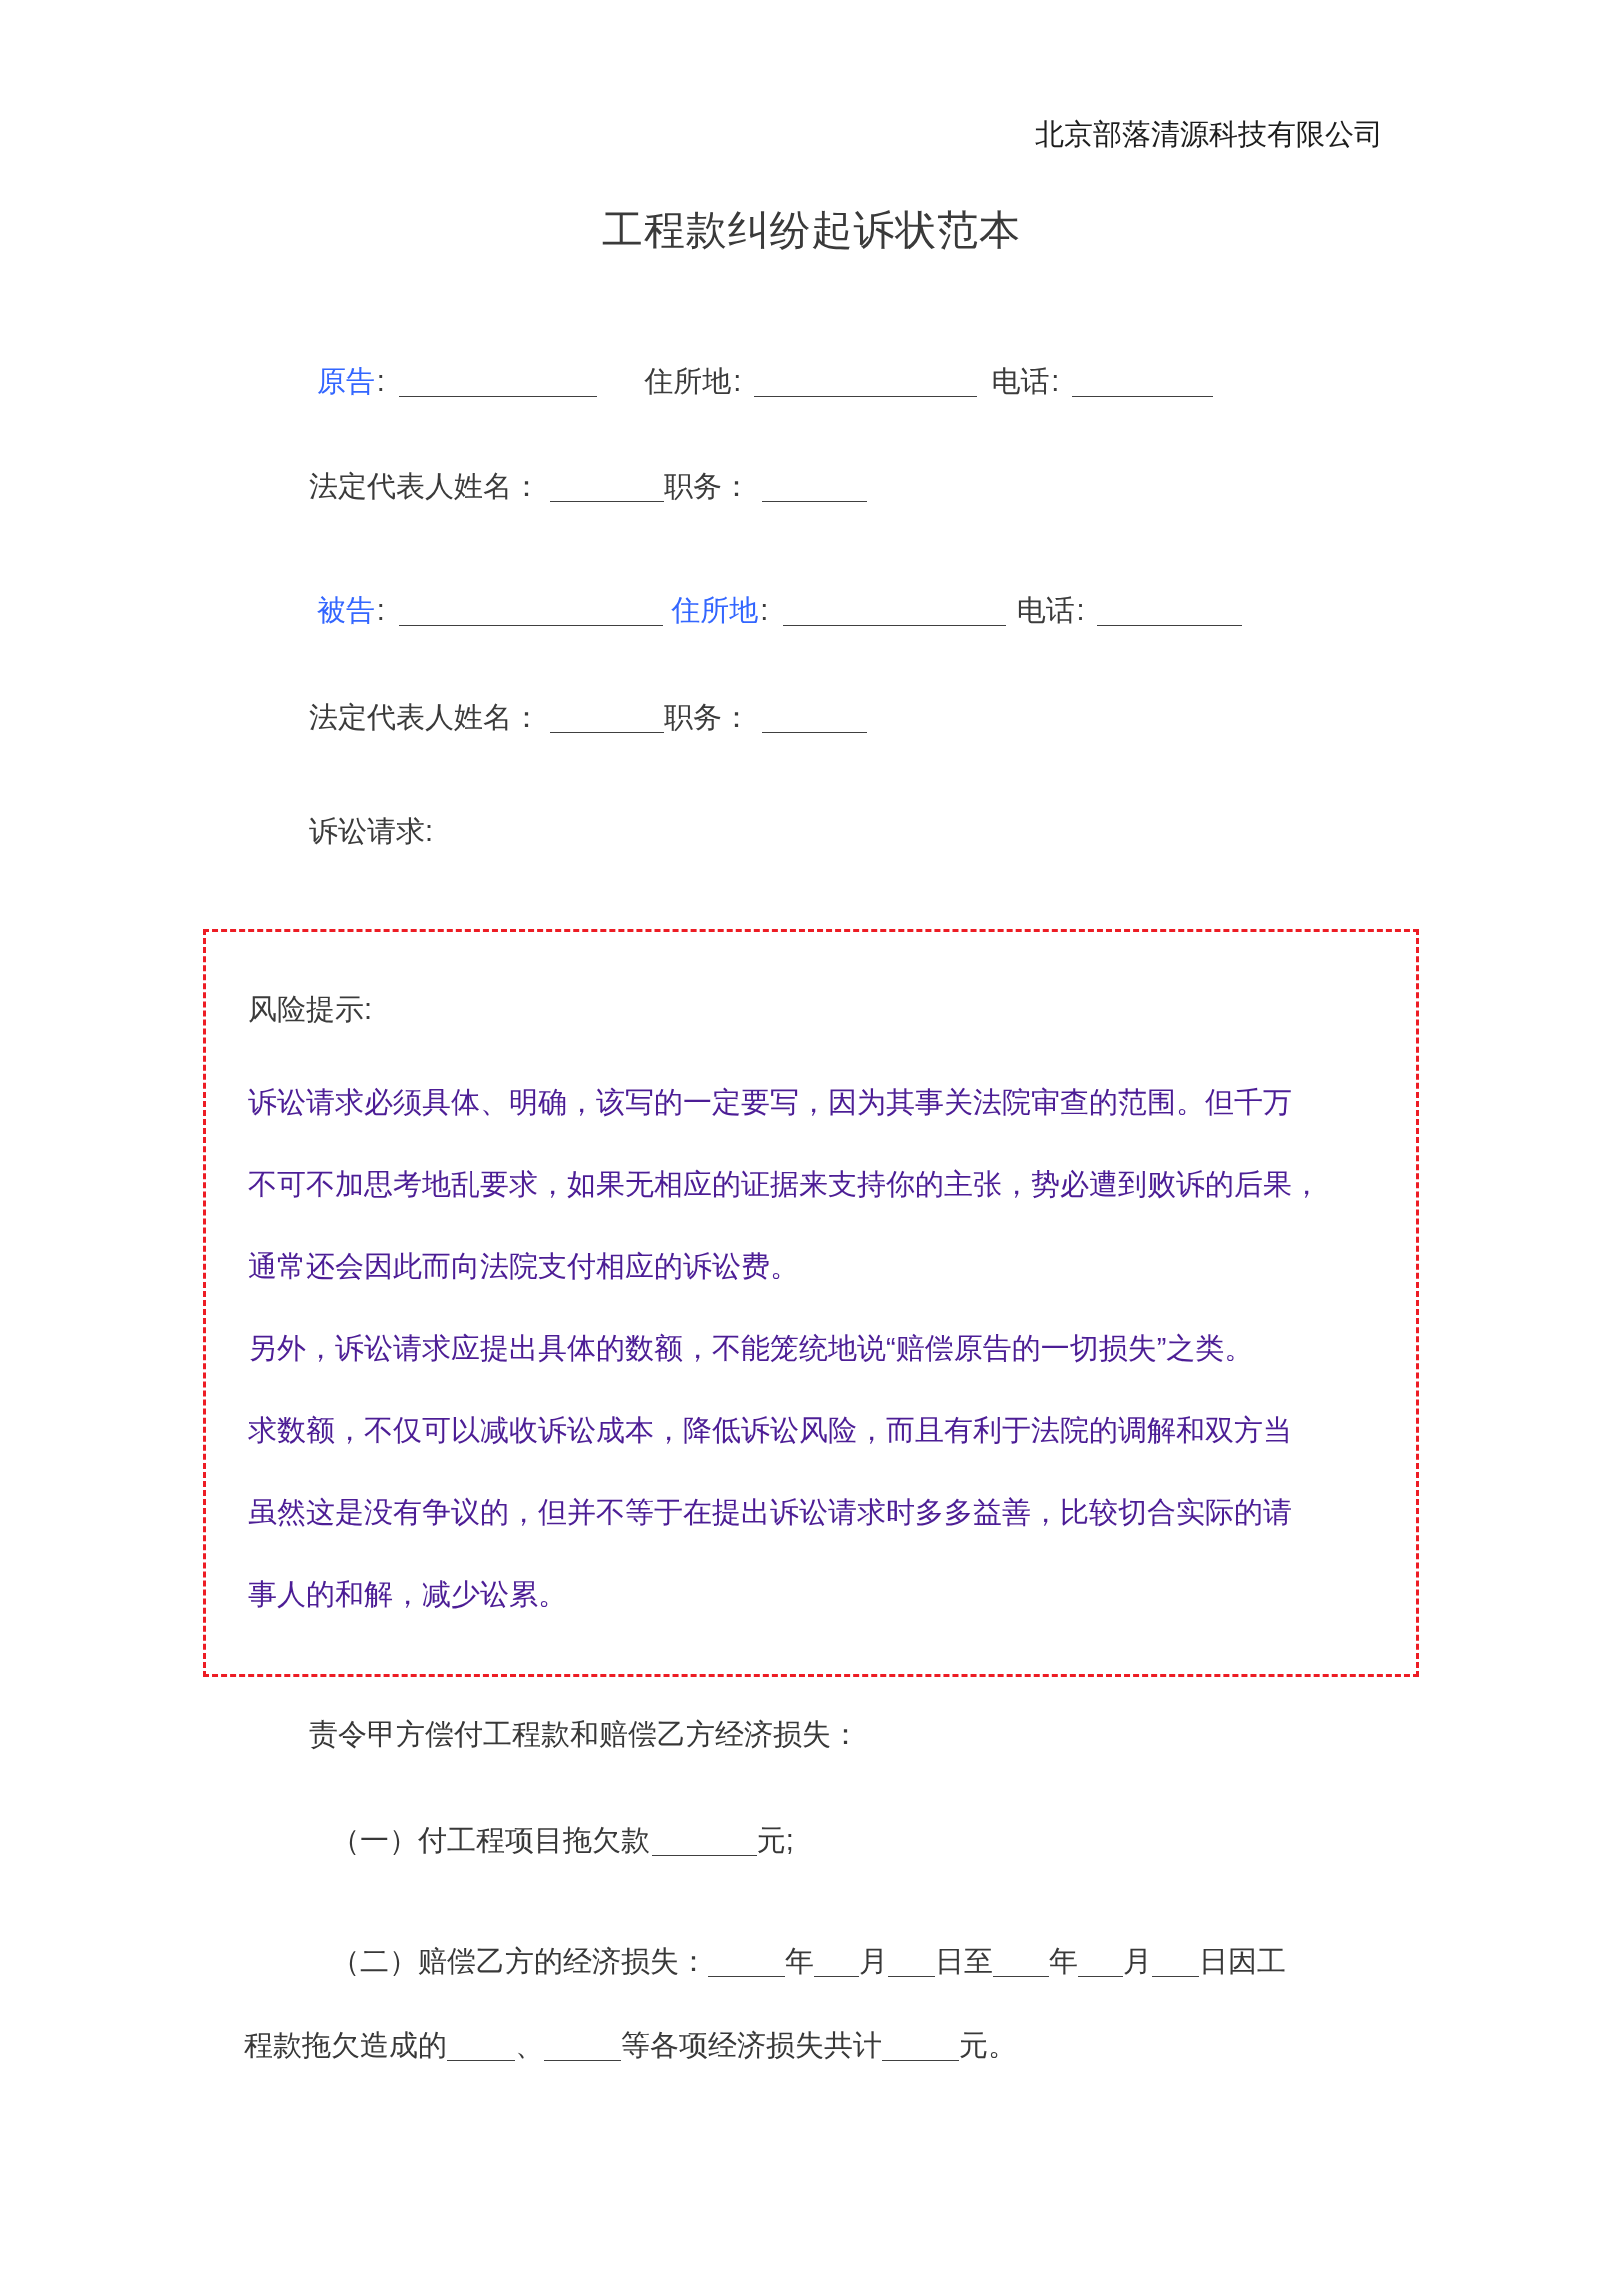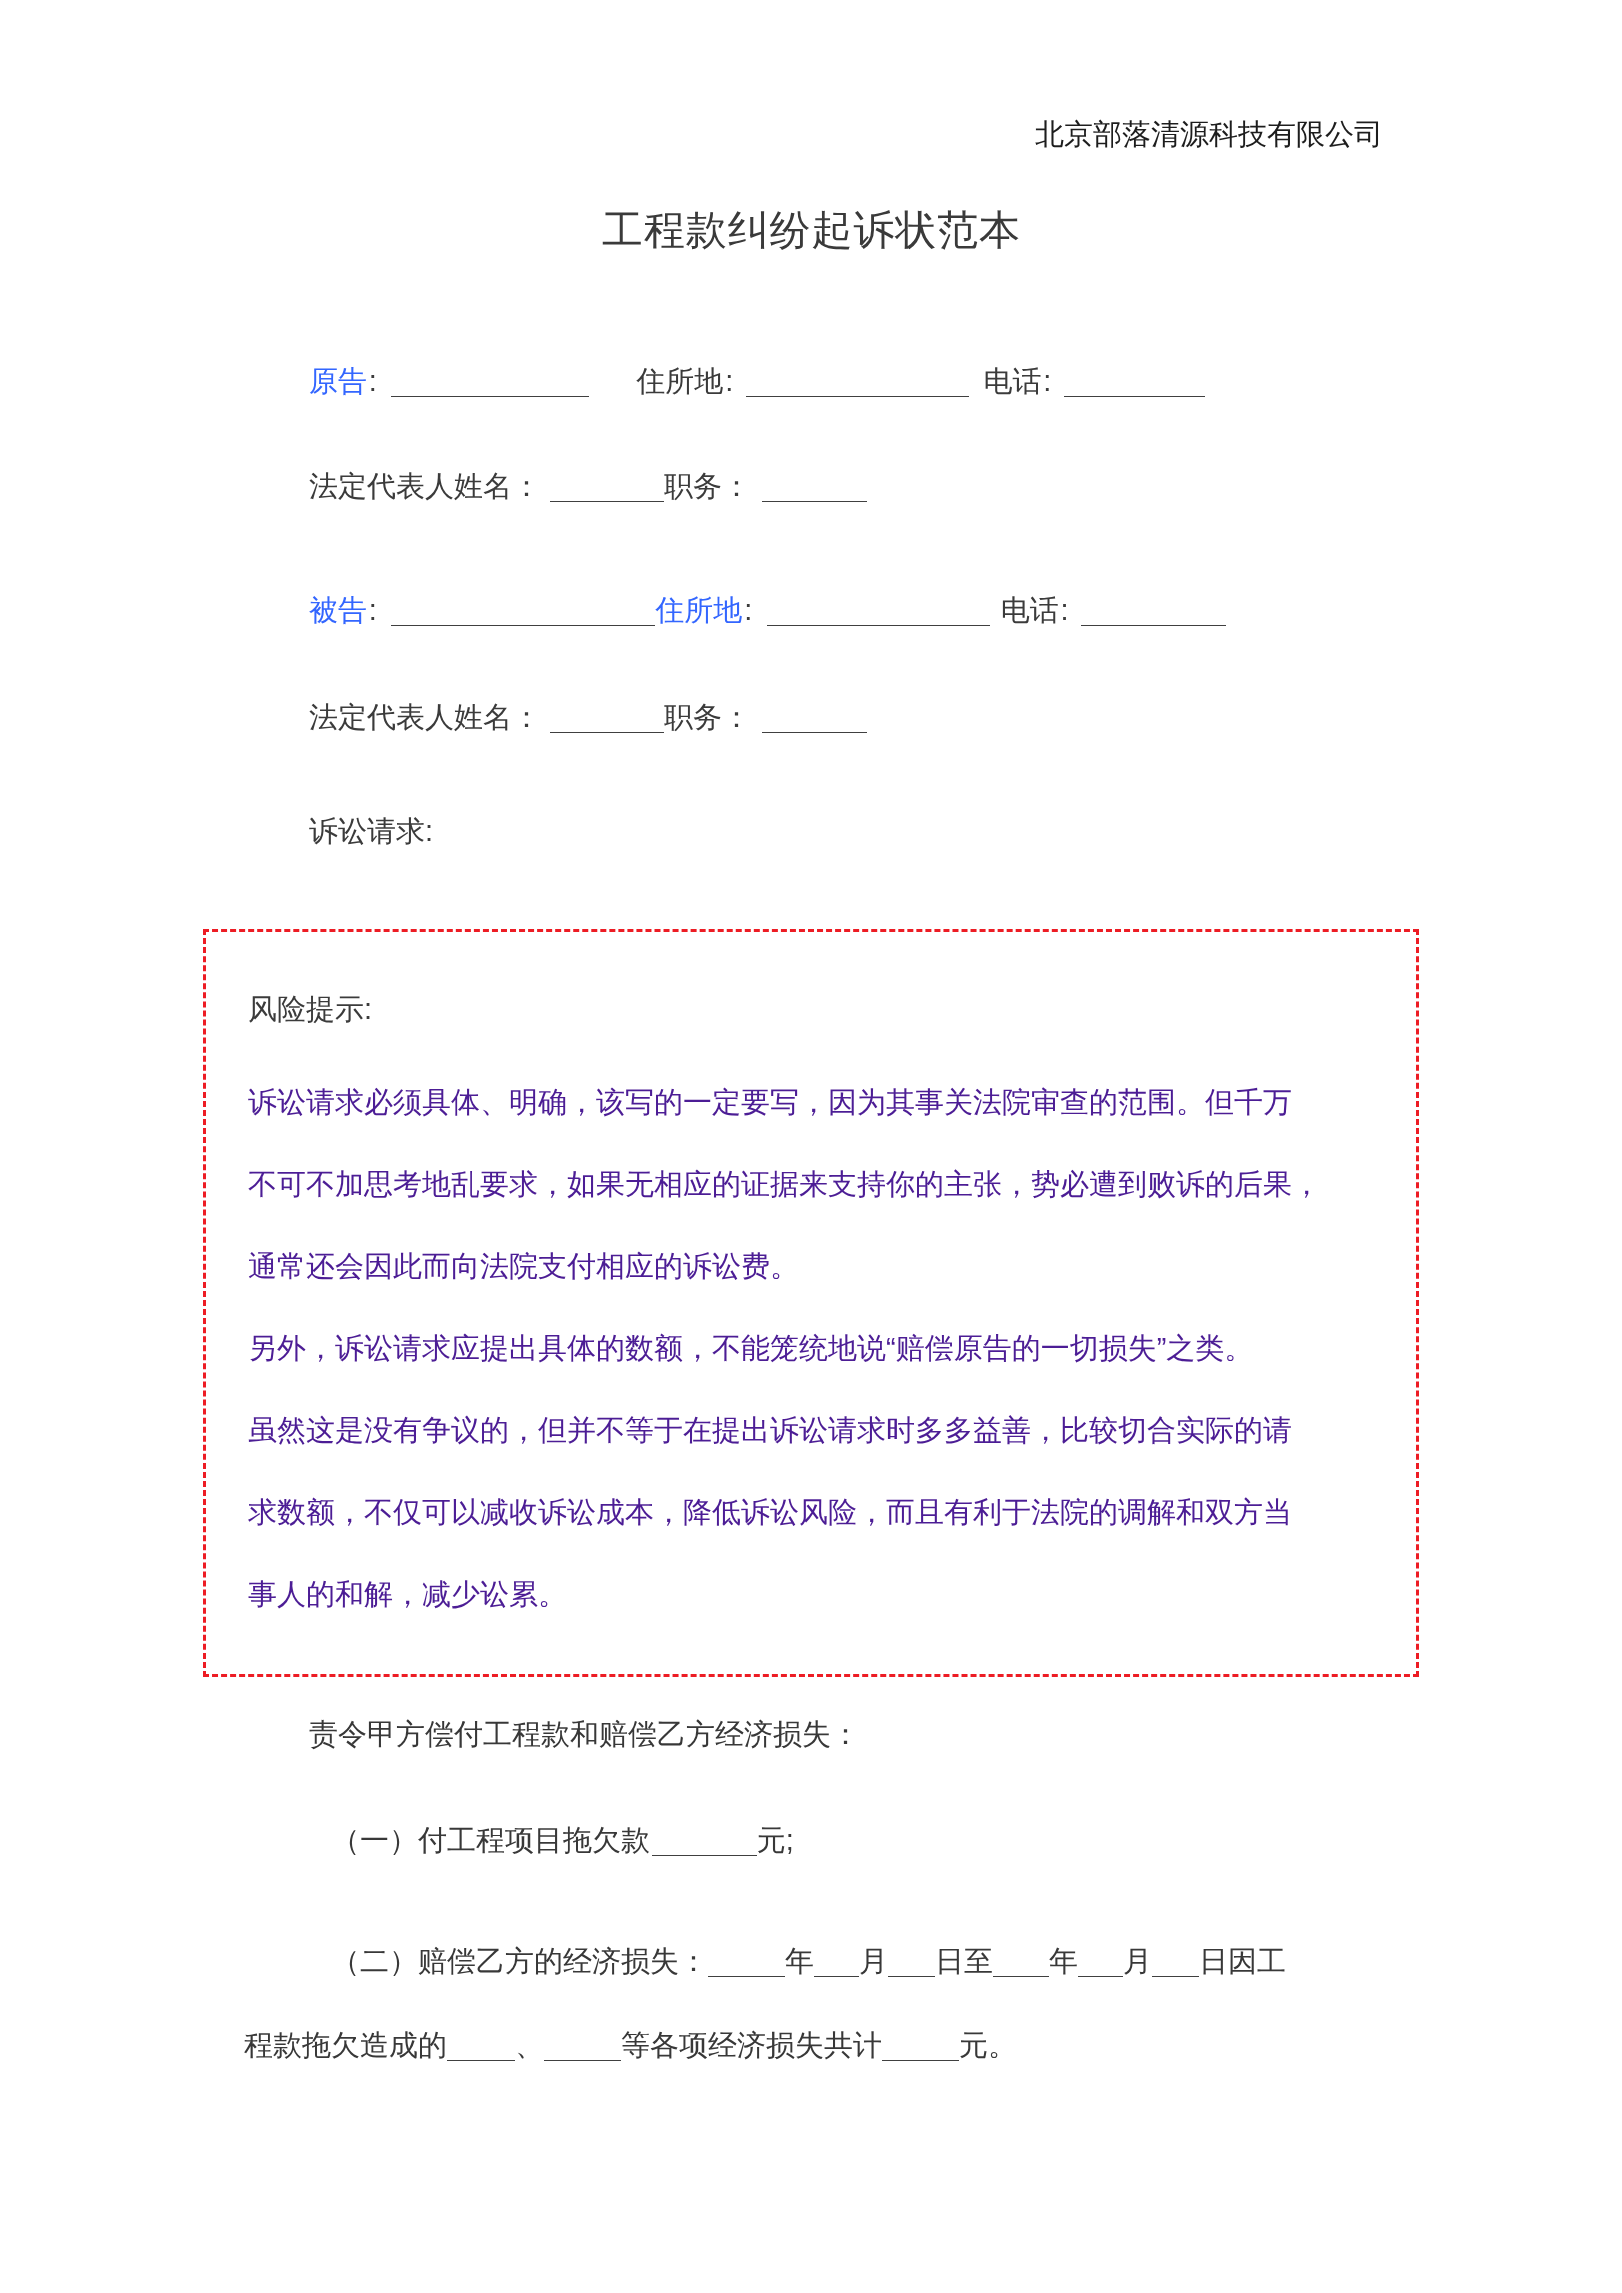--- a/index.html
+++ b/index.html
@@ -37,21 +37,21 @@
     left:309px;
     font-size:29px;
     white-space:nowrap;
     color:#3b3b3b;
   }
   .r1 { top:362px; }
   .r2 { top:467px; }
   .r3 { top:591px; }
   .r4 { top:698px; }
   .r5 { top:812px; }
-  .blue { color:#3366FF; }
+  .blue { color:#3366FF;margin-left:8px; }
   .colon { margin-left:1.8px; }
   .blank {
     display:inline-block;
     border-bottom:1.8px solid #404040;
     height:27px;
     vertical-align:-6.4px;
   }
   .w50  { width:45px; }
   .w52  { width:47px; }
   .w62  { width:56px; }
@@ -149,22 +149,22 @@
 
   <div class="frow r5">诉讼请求:</div>
 
   <div class="risk">
     <div class="risk-heading">风险提示:</div>
     <div class="risk-par">
       <div class="risk-line">诉讼请求必须具体、明确，该写的一定要写，因为其事关法院审查的范围。但千万</div>
       <div class="risk-line">不可不加思考地乱要求，如果无相应的证据来支持你的主张，势必遭到败诉的后果，</div>
       <div class="risk-line">通常还会因此而向法院支付相应的诉讼费。</div>
       <div class="risk-line">另外，诉讼请求应提出具体的数额，不能笼统地说“赔偿原告的一切损失”之类。</div>
+      <div class="risk-line">求数额，不仅可以减收诉讼成本，降低诉讼风险，而且有利于法院的调解和双方当</div>
       <div class="risk-line">虽然这是没有争议的，但并不等于在提出诉讼请求时多多益善，比较切合实际的请</div>
-      <div class="risk-line">求数额，不仅可以减收诉讼成本，降低诉讼风险，而且有利于法院的调解和双方当</div>
       <div class="risk-line">事人的和解，减少讼累。</div>
     </div>
   </div>
 
   <div class="claims-intro">责令甲方偿付工程款和赔偿乙方经济损失：</div>
 
   <div class="item1">
     <span>（一）付工程项目拖欠款</span><span class="blank w115 ml2"></span><span>元;</span>
   </div>
 

